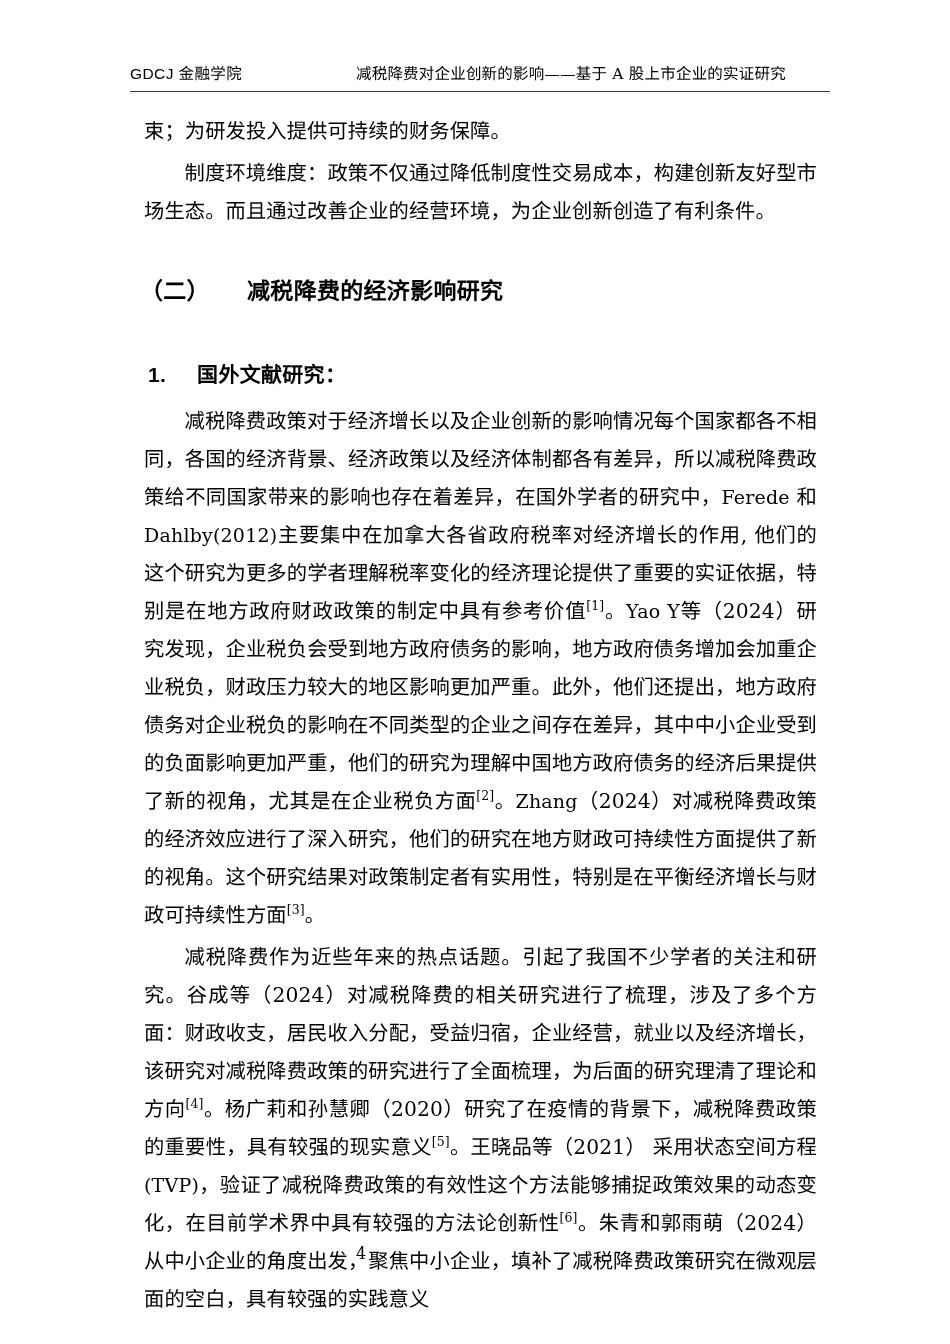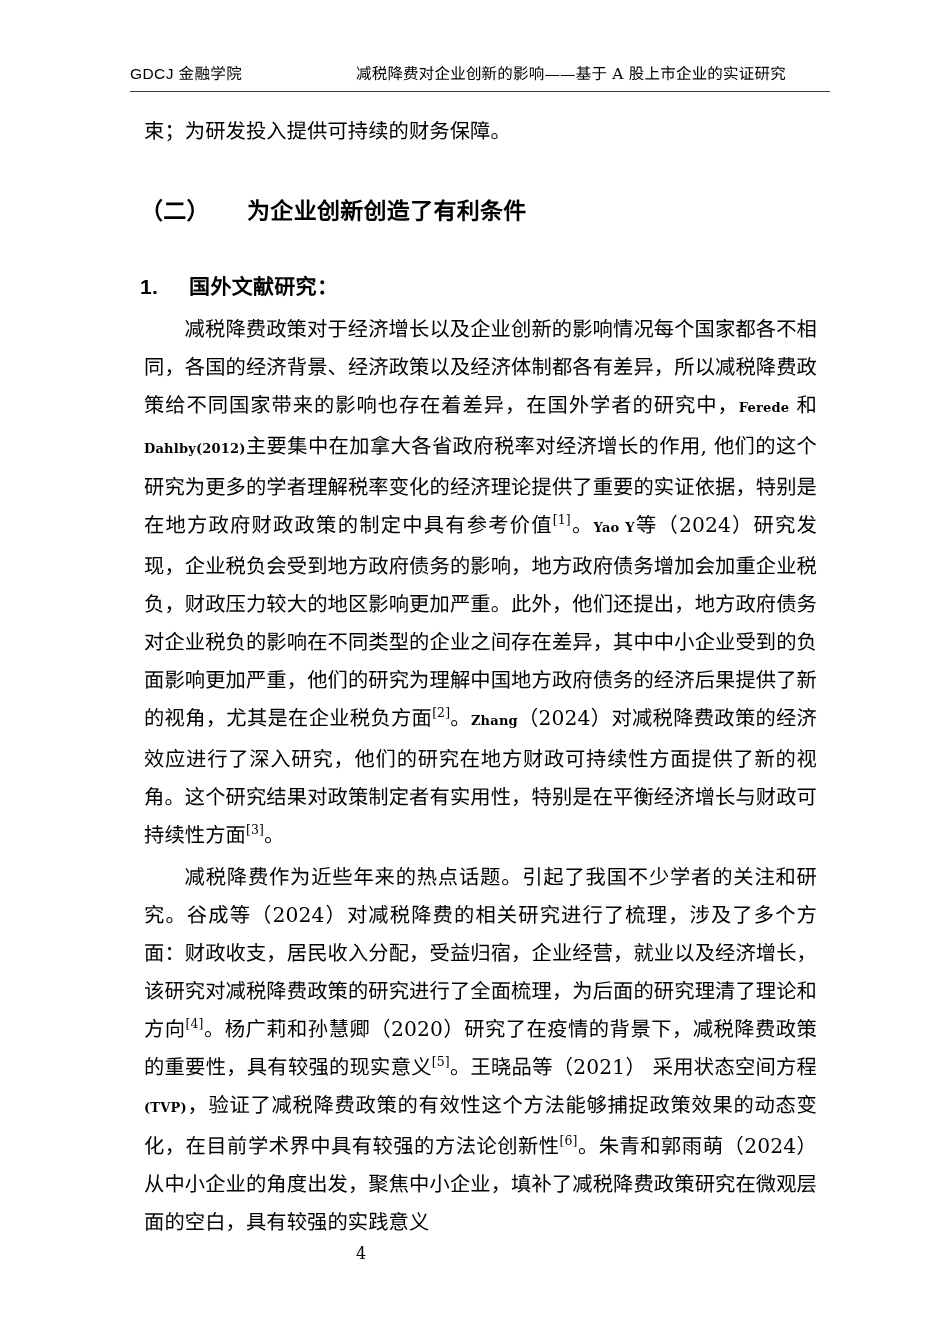--- a/index.html
+++ b/index.html
@@ -74,44 +74,43 @@
     text-indent: 0;
     letter-spacing: 0.1px;
   }
   p.body.indent {
     text-indent: 2em;
   }
 
   
   .latin {
     font-family: "DejaVu Serif", "Liberation Serif", serif;
-    font-size: 13px;
+    font-size: 19px;
     letter-spacing: 0.2px;
-    font-weight: bold;
   }
 
   sup.cite {
     font-size: 12.5px;
     vertical-align: super;
     line-height: 0;
     font-family: "DejaVu Serif", "Liberation Serif", serif;
   }
 
   
   h2.sec-heading {
     margin: 0;
     font-family: "Liberation Sans", "DejaVu Sans", sans-serif;
     font-size: 23px;
     font-weight: bold;
     line-height: 42px;
     letter-spacing: 0.3px;
     white-space: pre;
   }
   h3.sub-heading {
-    margin: 0;
+    margin: 8px;
     font-family: "Liberation Sans", "DejaVu Sans", sans-serif;
     font-size: 21px;
     font-weight: bold;
     line-height: 38px;
     letter-spacing: 0.3px;
     white-space: pre;
   }
 
   .gap-lg { height: 36px; }
 
@@ -139,25 +138,26 @@
     <div class="header-inner">
       <span class="header-left">GDCJ 金融学院</span>
       <span class="header-right">减税降费对企业创新的影响——基于 A 股上市企业的实证研究</span>
     </div>
   </div>
 
   <div class="content">
 
     <p class="body">束；为研发投入提供可持续的财务保障。</p>
 
+    <p class="body indent">制度环境维度：政策不仅通过降低制度性交易成本，构建创新友好型市场生态。而且通过改善企业的经营环境，为企业创新创造了有利条件。</p>
 
 
     <div class="gap-lg"></div>
 
-    <h2 class="sec-heading">（二）	为企业创新创造了有利条件</h2>
+    <h2 class="sec-heading">（二）	减税降费的经济影响研究</h2>
 
     <div class="gap-lg"></div>
 
     <h3 class="sub-heading">1.	国外文献研究：</h3>
 
     <p class="body indent"><span>减税降费政策对于经济增长以及企业创新的影响情况每个国家都各不相同，各国的经济背景、经济政策以及经济体制都各有差异，所以减税降费政策给不同国家带来的影响也存在着差异，在国外学者的研究中，</span><span class="latin">Ferede</span><span> 和 </span><span class="latin">Dahlby(2012)</span><span>主要集中在加拿大各省政府税率对经济增长的作用, 他们的这个研究为更多的学者理解税率变化的经济理论提供了重要的实证依据，特别是在地方政府财政政策的制定中具有参考价值</span><sup class="cite">[1]</sup><span>。</span><span class="latin">Yao Y</span><span>等（2024）研究发现，企业税负会受到地方政府债务的影响，地方政府债务增加会加重企业税负，财政压力较大的地区影响更加严重。此外，他们还提出，地方政府债务对企业税负的影响在不同类型的企业之间存在差异，其中中小企业受到的负面影响更加严重，他们的研究为理解中国地方政府债务的经济后果提供了新的视角，尤其是在企业税负方面</span><sup class="cite">[2]</sup><span>。</span><span class="latin">Zhang</span><span>（2024）对减税降费政策的经济效应进行了深入研究，他们的研究在地方财政可持续性方面提供了新的视角。这个研究结果对政策制定者有实用性，特别是在平衡经济增长与财政可持续性方面</span><sup class="cite">[3]</sup><span>。</span></p>
 
 
     <p class="body indent"><span>减税降费作为近些年来的热点话题。引起了我国不少学者的关注和研究。谷成等（2024）对减税降费的相关研究进行了梳理，涉及了多个方面：财政收支，居民收入分配，受益归宿，企业经营，就业以及经济增长，该研究对减税降费政策的研究进行了全面梳理，为后面的研究理清了理论和方向</span><sup class="cite">[4]</sup><span>。杨广莉和孙慧卿（2020）研究了在疫情的背景下，减税降费政策的重要性，具有较强的现实意义</span><sup class="cite">[5]</sup><span>。王晓品等（2021） 采用状态空间方程</span><span class="latin">(TVP)</span><span>，验证了减税降费政策的有效性这个方法能够捕捉政策效果的动态变化，在目前学术界中具有较强的方法论创新性</span><sup class="cite">[6]</sup><span>。朱青和郭雨萌（2024）从中小企业的角度出发，聚焦中小企业，填补了减税降费政策研究在微观层面的空白，具有较强的实践意义</span></p>
 

